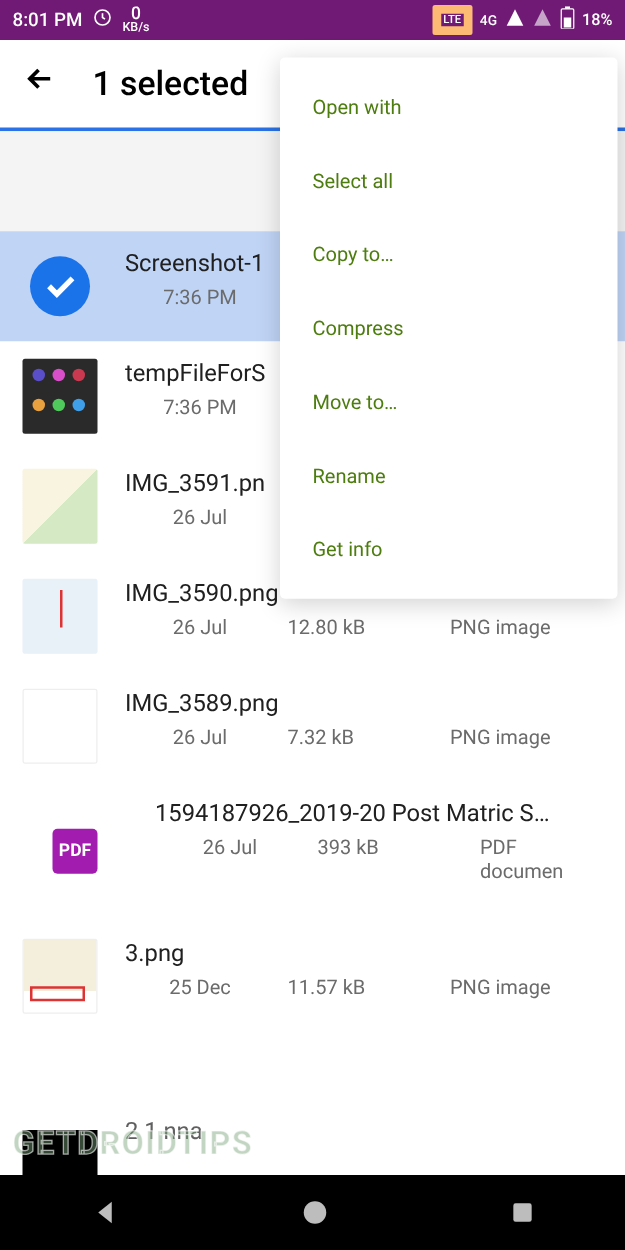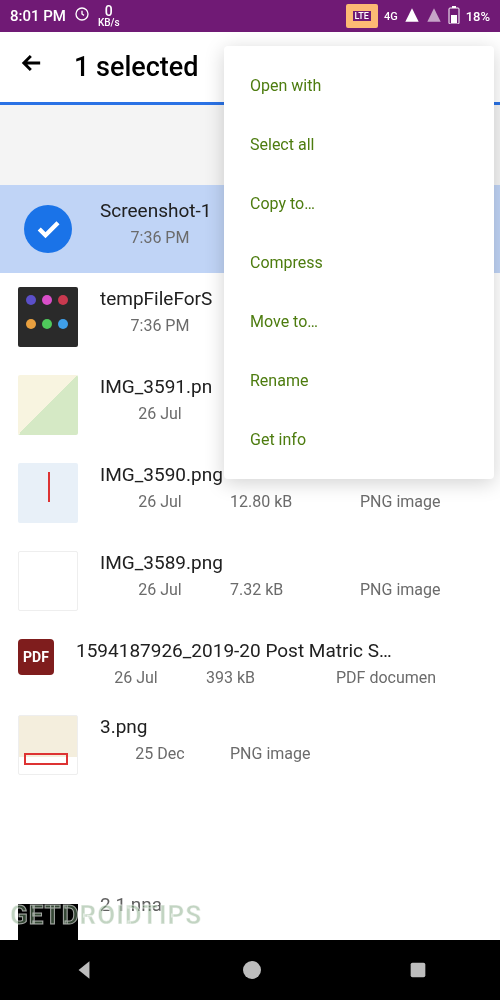--- a/index.html
+++ b/index.html
@@ -21,21 +21,21 @@
     .file-list { display: flex; flex-direction: column; }
     .file-item { display: flex; padding: 14px 18px; gap: 22px; align-items: flex-start; }
     .file-item.selected { background: #c0d4f6; }
     .thumb { width: 60px; height: 60px; flex-shrink: 0; border-radius: 2px; background: #e0e0e0; display:flex; align-items:center; justify-content:center; overflow:hidden; }
     .thumb.check { background: #1a73e8; border-radius: 50%; width: 48px; height: 48px; margin: 6px; }
     .thumb.dark { background: #2a2a2a; }
     .thumb.map { background: linear-gradient(135deg,#f8f4e0 50%,#d5e9c5 50%); }
     .thumb.map2 { background: #e8f0f8; position:relative; }
     .thumb.map2::after { content:''; position:absolute; left:50%; top:15%; width:2px; height:50%; background:#d33; }
     .thumb.white { background:#fff; border:1px solid #eee; }
-    .thumb.pdf { background:#7f1d1d; color:#fff; font-weight:700; font-size:14px; width:36px; height:36px; border-radius:4px; margin:0; }
+    .thumb.pdf { background:#a21caf; color:#fff; font-weight:700; font-size:14px; width:36px; height:36px; border-radius:4px; margin:24px; }
     .thumb.map3 { background:linear-gradient(#f4eedd 70%,#fff 70%); border:1px solid #eee; position:relative;}
     .thumb.map3::after { content:''; position:absolute; left:8%; bottom:15%; width:70%; height:14%; border:2px solid #d33;}
     .file-info { flex: 1; display: flex; flex-direction: column; gap: 6px; }
     .file-name { font-size: 19px; color: #202020; white-space: nowrap; overflow: hidden; text-overflow: ellipsis; }
     .meta-row { display:flex; gap: 10px; font-size: 16px; color: #6b6b6b; }
     .meta-date { width: 120px; flex-shrink:0;text-align:center;}
     .meta-size { width: 120px; flex-shrink:0;}
     .meta-type { flex:1; }
     
     .context-menu { position: absolute; top: 46px; right: 6px; width: 270px; background: #fff; border-radius: 4px; box-shadow: 0 4px 20px rgba(0,0,0,0.18); padding: 10px 0; z-index: 50; }
@@ -180,20 +180,21 @@
           <span class="meta-type">PDF documen</span>
         </div>
       </div>
     </div>
     <div class="file-item">
       <div class="thumb map3"></div>
       <div class="file-info">
         <div class="file-name">3.png</div>
         <div class="meta-row">
           <span class="meta-date">25 Dec</span>
+          <span class="meta-size">11.57 kB</span>
           <span class="meta-type">PNG image</span>
         </div>
       </div>
     </div>
   </div>
 
 <div class="black-strip"></div>
 <div class="last-name">2 1 nna</div>
 
 <div class="context-menu" id="context-menu">

